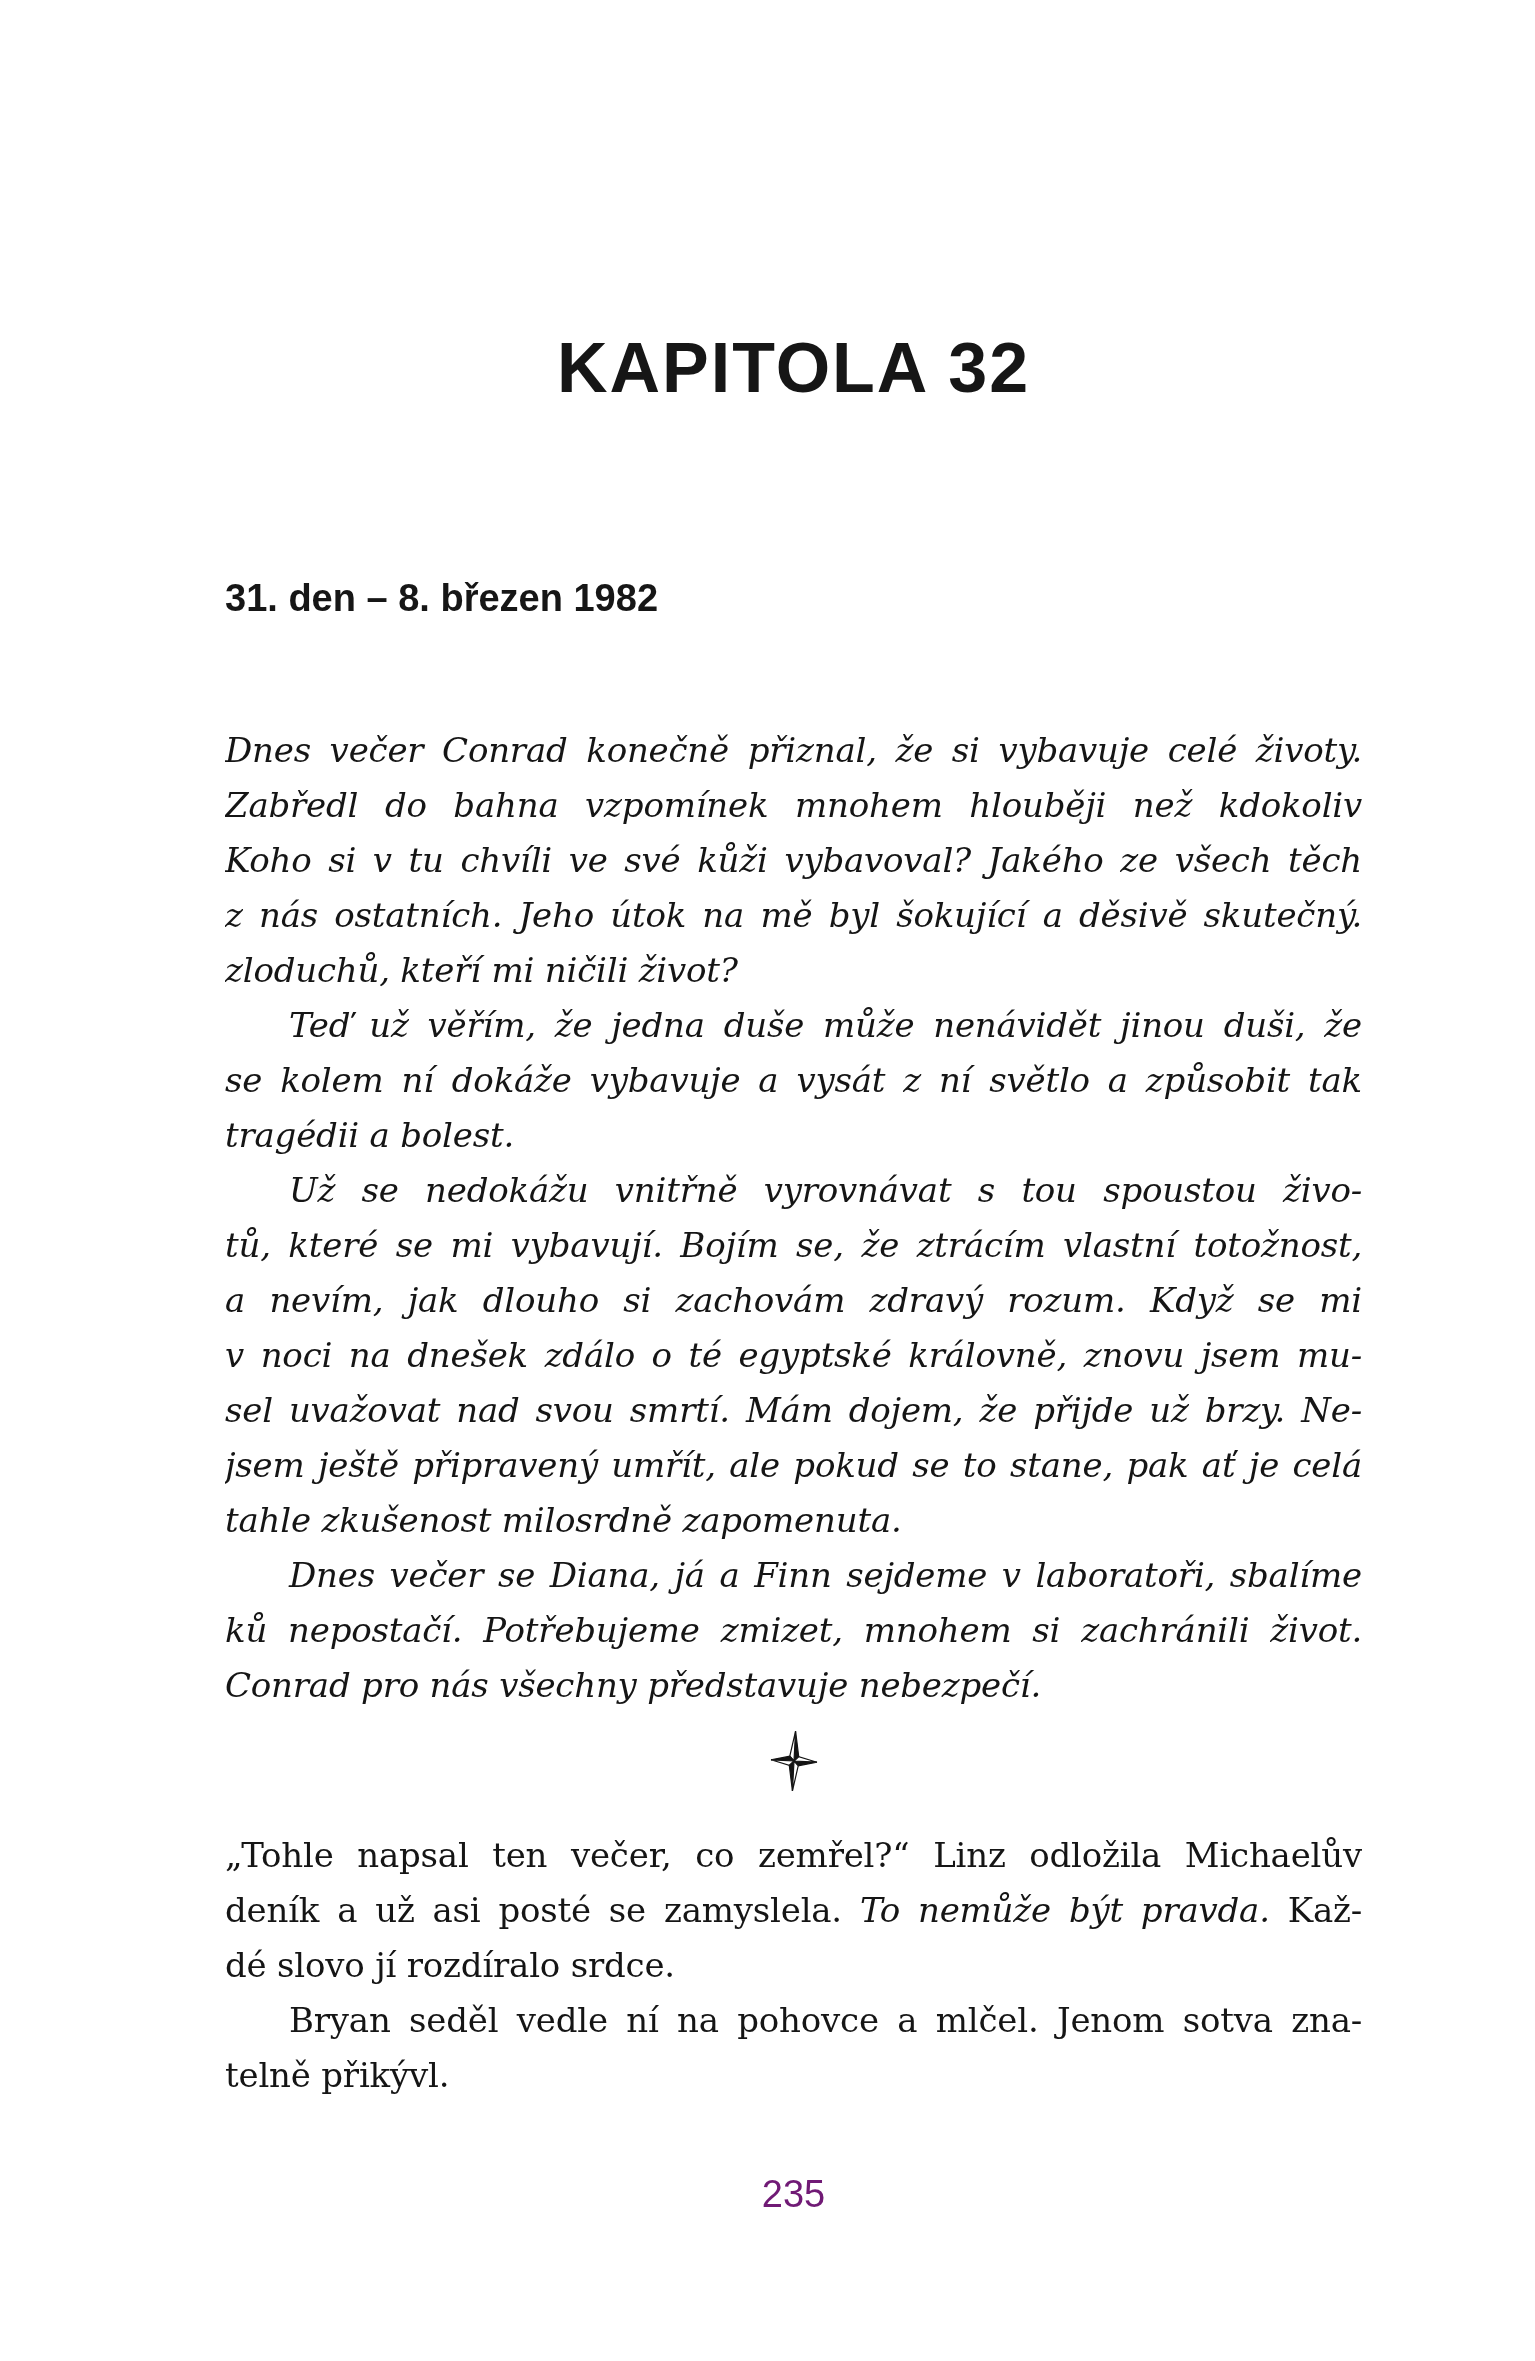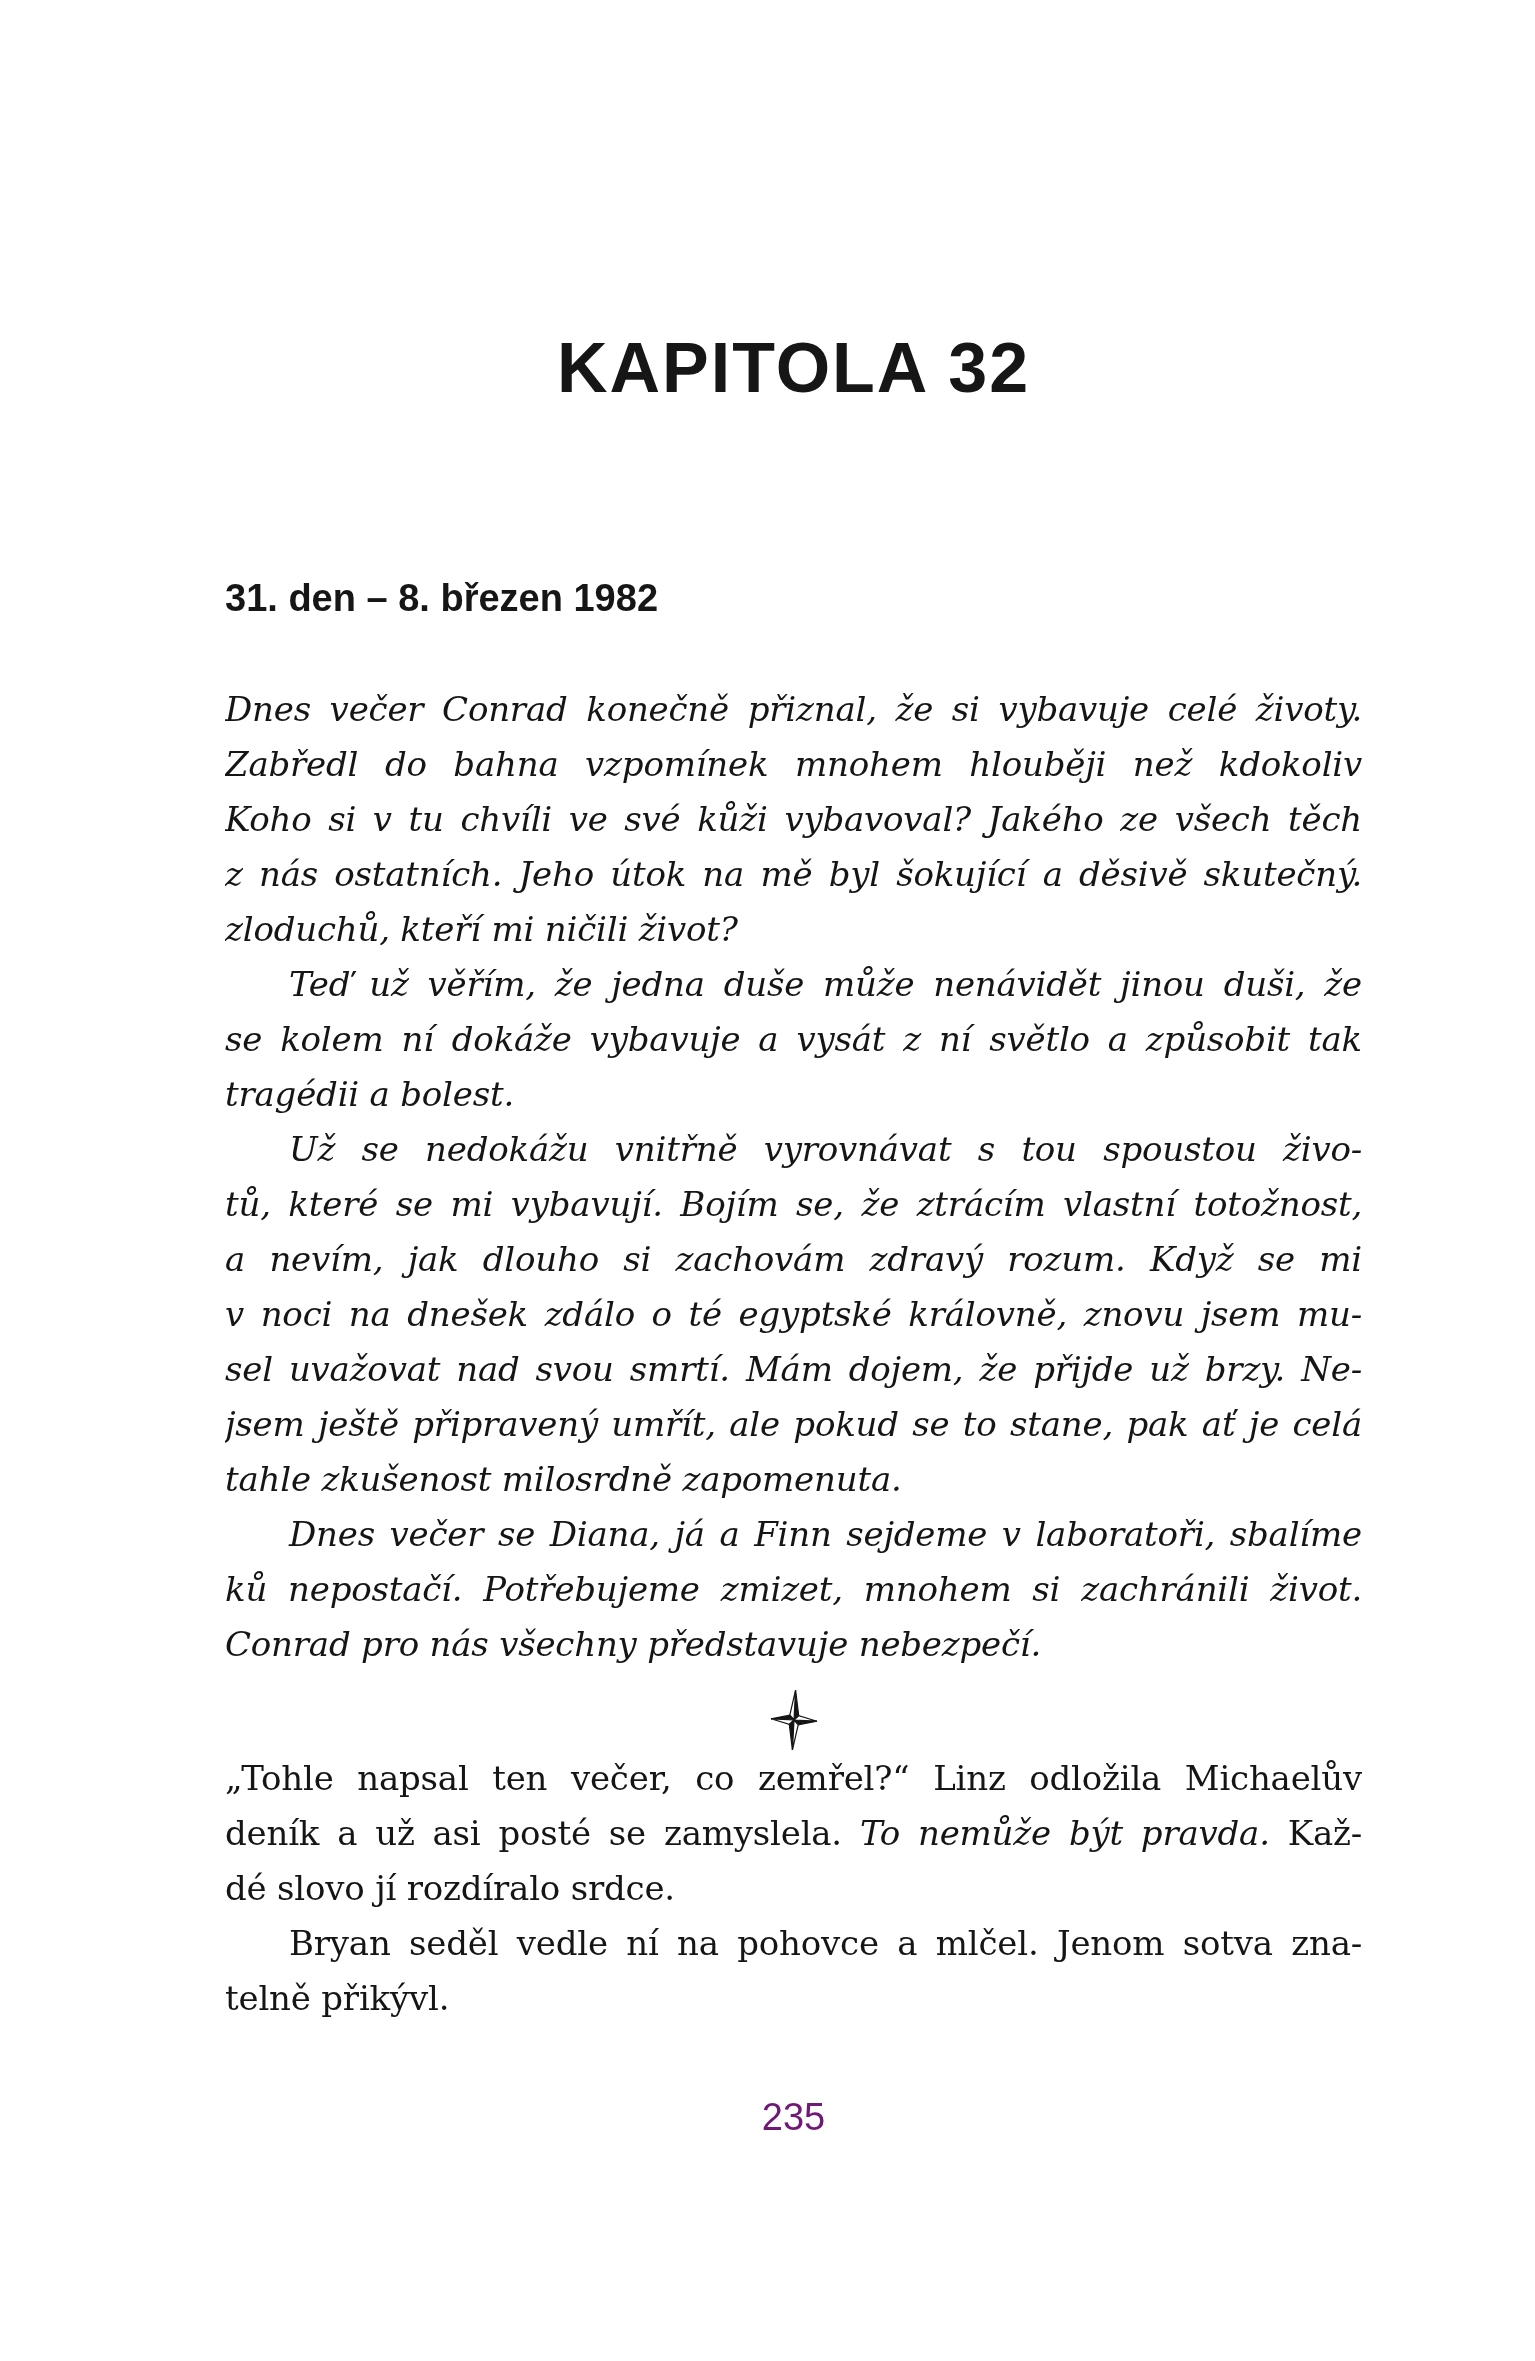--- a/index.html
+++ b/index.html
@@ -31,22 +31,22 @@
     font-size: 38px;
     line-height: 40px;
     color: #161616;
   }
   .body-text {
     font-size: 34px;
     line-height: 55px;
     letter-spacing: -0.2px;
     color: #151515;
   }
-  .diary { margin-top: 64px; font-style: italic; }
-  .narrative { }
+  .diary { margin-top: 105px; font-style: italic; }
+  .narrative { margin-top: 36px; }
   .para { margin: 0; }
   .ln { height: 55px; overflow: hidden; }
   .j { text-align: justify; text-align-last: justify; }
   .first { padding-left: 64px; }
   .em { font-style: italic; }
   .divider-row {
     margin-top: 17px;
     height: 62px;
     text-align: center;
   }

